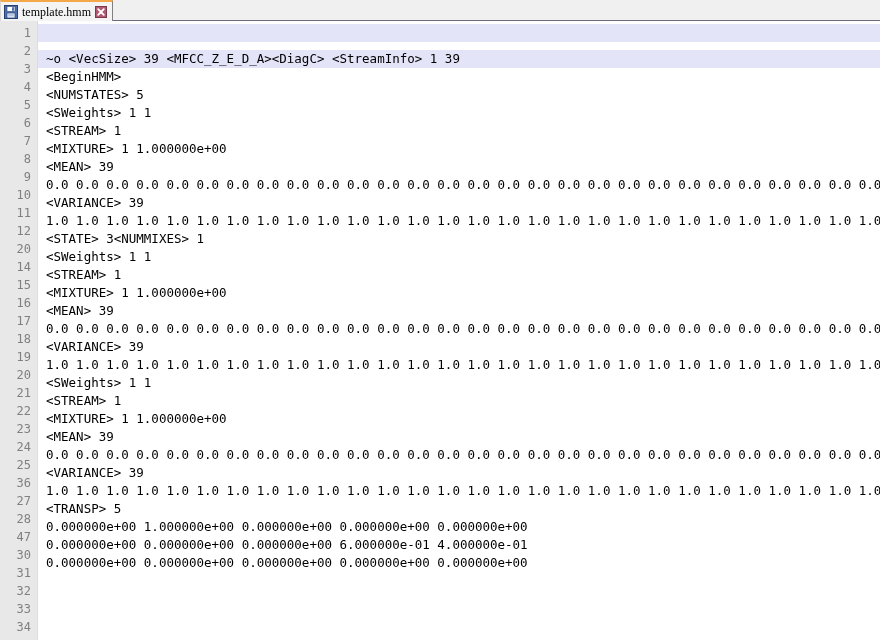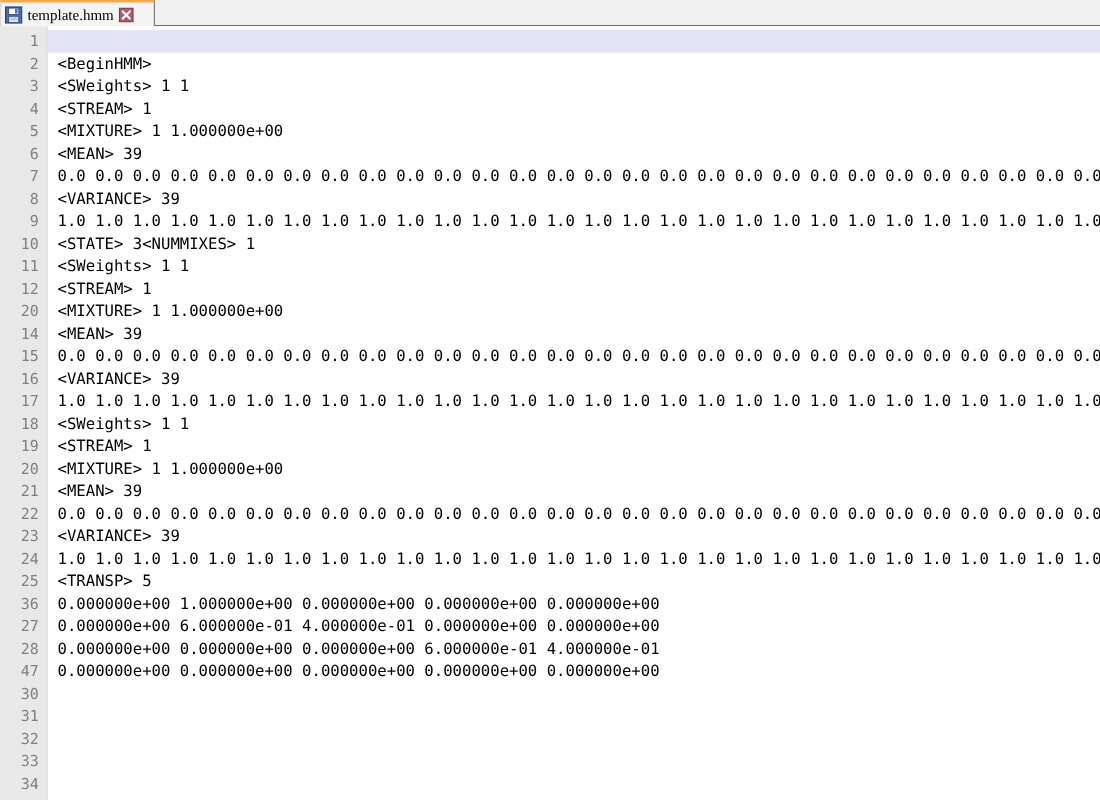--- a/index.html
+++ b/index.html
@@ -28,21 +28,21 @@
     content: "";
     position: absolute;
     left: 0; right: 0; bottom: -2px;
     height: 1px;
     background: #c8c8d4;
   }
   .tab {
     display: flex;
     align-items: center;
     gap: 4px;
-    padding: 0 16px 0 3px;
+    padding: 0 5px 0 3px;
     background: #f4f4f4;
     border-top: 2px solid #f4a84a;
     border-right: 1px solid #808080;
     border-left: 1px solid #d8d8d8;
     box-sizing: border-box;
     height: 21px;
     cursor: default;
   }
   .tab-label {
     font-family: "Liberation Serif", serif;
@@ -83,20 +83,21 @@
     color: #808080;
     box-sizing: border-box;
     white-space: nowrap;
   }
   .code {
     flex: 1;
     padding-top: 3px;
     position: relative;
     overflow: hidden;
     background: #ffffff;
+    margin-top: 26px;
   }
   .code .row {
     height: 18px;
     line-height: 18px;
     font-family: "DejaVu Sans Mono", monospace;
     font-size: 12.5px;
     color: #000000;
     white-space: pre;
     padding-left: 8px;
     box-sizing: border-box;
@@ -173,20 +174,21 @@
       <div class="ln">47</div>
       <div class="ln">30</div>
       <div class="ln">31</div>
       <div class="ln">32</div>
       <div class="ln">33</div>
       <div class="ln">34</div>
     </div>
   <div class="code" id="codearea">
       <div class="row hl">~o &lt;VecSize&gt; 39 &lt;MFCC_Z_E_D_A&gt;&lt;DiagC&gt; &lt;StreamInfo&gt; 1 39</div>
       <div class="row">&lt;BeginHMM&gt;</div>
+      <div class="row">&lt;NUMSTATES&gt; 5</div>
       <div class="row">&lt;SWeights&gt; 1 1</div>
       <div class="row">&lt;STREAM&gt; 1</div>
       <div class="row">&lt;MIXTURE&gt; 1 1.000000e+00</div>
       <div class="row">&lt;MEAN&gt; 39</div>
       <div class="row">0.0 0.0 0.0 0.0 0.0 0.0 0.0 0.0 0.0 0.0 0.0 0.0 0.0 0.0 0.0 0.0 0.0 0.0 0.0 0.0 0.0 0.0 0.0 0.0 0.0 0.0 0.0 0.0 0.0 0.0 0.0 0.0 0.0 0.0 0.0 0.0 0.0 0.0 0.0</div>
       <div class="row">&lt;VARIANCE&gt; 39</div>
       <div class="row">1.0 1.0 1.0 1.0 1.0 1.0 1.0 1.0 1.0 1.0 1.0 1.0 1.0 1.0 1.0 1.0 1.0 1.0 1.0 1.0 1.0 1.0 1.0 1.0 1.0 1.0 1.0 1.0 1.0 1.0 1.0 1.0 1.0 1.0 1.0 1.0 1.0 1.0 1.0</div>
       <div class="row">&lt;STATE&gt; 3&lt;NUMMIXES&gt; 1</div>
       <div class="row">&lt;SWeights&gt; 1 1</div>
       <div class="row">&lt;STREAM&gt; 1</div>
@@ -197,17 +199,16 @@
       <div class="row">1.0 1.0 1.0 1.0 1.0 1.0 1.0 1.0 1.0 1.0 1.0 1.0 1.0 1.0 1.0 1.0 1.0 1.0 1.0 1.0 1.0 1.0 1.0 1.0 1.0 1.0 1.0 1.0 1.0 1.0 1.0 1.0 1.0 1.0 1.0 1.0 1.0 1.0 1.0</div>
       <div class="row">&lt;SWeights&gt; 1 1</div>
       <div class="row">&lt;STREAM&gt; 1</div>
       <div class="row">&lt;MIXTURE&gt; 1 1.000000e+00</div>
       <div class="row">&lt;MEAN&gt; 39</div>
       <div class="row">0.0 0.0 0.0 0.0 0.0 0.0 0.0 0.0 0.0 0.0 0.0 0.0 0.0 0.0 0.0 0.0 0.0 0.0 0.0 0.0 0.0 0.0 0.0 0.0 0.0 0.0 0.0 0.0 0.0 0.0 0.0 0.0 0.0 0.0 0.0 0.0 0.0 0.0 0.0</div>
       <div class="row">&lt;VARIANCE&gt; 39</div>
       <div class="row">1.0 1.0 1.0 1.0 1.0 1.0 1.0 1.0 1.0 1.0 1.0 1.0 1.0 1.0 1.0 1.0 1.0 1.0 1.0 1.0 1.0 1.0 1.0 1.0 1.0 1.0 1.0 1.0 1.0 1.0 1.0 1.0 1.0 1.0 1.0 1.0 1.0 1.0 1.0</div>
       <div class="row">&lt;TRANSP&gt; 5</div>
       <div class="row">0.000000e+00 1.000000e+00 0.000000e+00 0.000000e+00 0.000000e+00</div>
-      <div class="row">0.000000e+00 6.000000e-01 4.000000e-01 0.000000e+00 0.000000e+00</div>
       <div class="row">0.000000e+00 0.000000e+00 0.000000e+00 6.000000e-01 4.000000e-01</div>
       <div class="row">0.000000e+00 0.000000e+00 0.000000e+00 0.000000e+00 0.000000e+00</div>
     </div>
 </div>
 
 </body></html>

